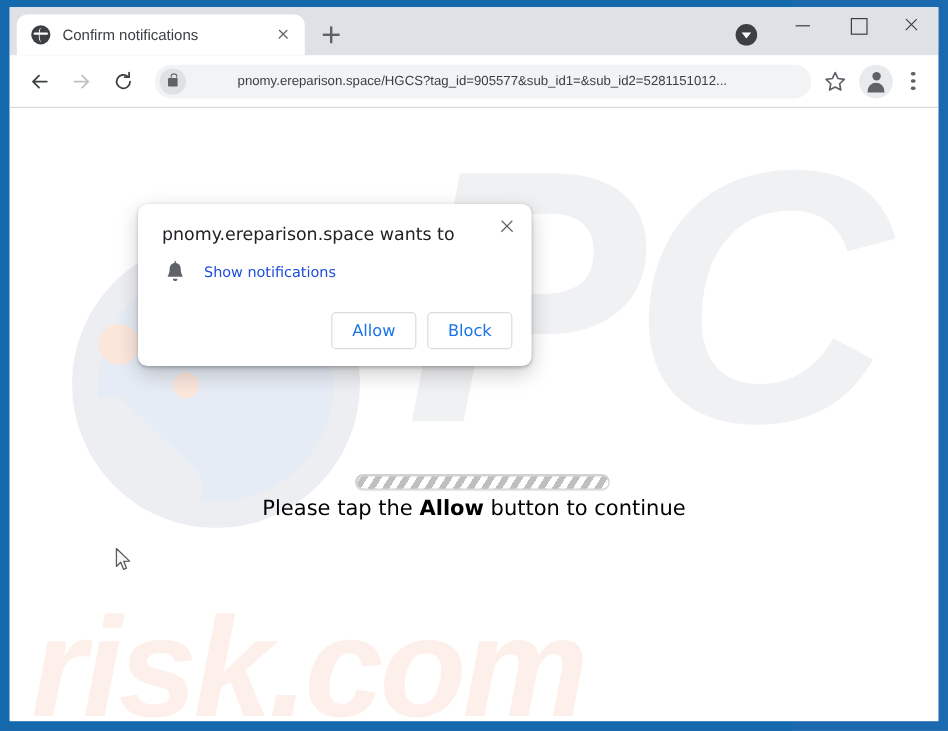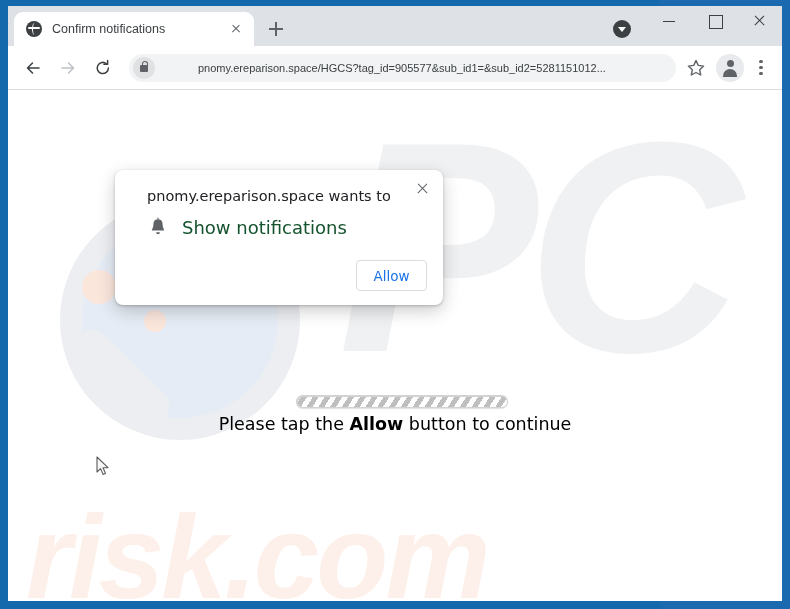--- a/index.html
+++ b/index.html
@@ -371,21 +371,21 @@
   }
 
   
   .perm-dialog {
     position: absolute;
     left: 107px; top: 80px;
     width: 328px;
     background: #ffffff;
     border-radius: 8px;
     box-shadow: 0 1px 3px rgba(0,0,0,0.22), 0 6px 18px rgba(0,0,0,0.20);
-    padding: 18px 16px 14px 32px;
+    padding: 18px 16px 14px 20px;
     z-index: 20;
   }
   .perm-close {
     position: absolute;
     right: 10px; top: 8px;
     width: 22px; height: 22px;
   }
   .perm-close::before, .perm-close::after {
     content: "";
     position: absolute;
@@ -408,22 +408,22 @@
     align-items: center;
     margin-bottom: 22px;
   }
   .bell-icon {
     width: 22px; height: 22px;
     flex: 0 0 22px;
     margin-right: 13px;
     position: relative;
   }
   .perm-option {
-    font-size: 18px;
-    color: #14532d;
+    font-size: 12px;
+    color: #1d4ed8;
     font-family: "DejaVu Sans", sans-serif;
   }
   .perm-actions {
     display: flex;
     justify-content: flex-end;
     gap: 9px;
   }
   .perm-btn {
     min-width: 71px;
     height: 31px;
@@ -549,18 +549,19 @@
               <path d="M11 3.2 C8.2 3.2 6.4 5.2 6.4 8 C6.4 12 4.8 13.4 4.8 14.6 L17.2 14.6 C17.2 13.4 15.6 12 15.6 8 C15.6 5.2 13.8 3.2 11 3.2 Z" fill="#5f6368"></path>
               <path d="M9.1 16.2 C9.1 17.4 9.9 18.2 11 18.2 C12.1 18.2 12.9 17.4 12.9 16.2 Z" fill="#5f6368"></path>
               <rect x="10.4" y="1.4" width="1.2" height="2" rx="0.6" fill="#5f6368"></rect>
             </svg>
           </span>
           <span class="perm-option">Show notifications</span>
         </div>
 
         <div class="perm-actions">
           <div class="perm-btn">Allow</div>
+          <div class="perm-btn">Block</div>
         </div>
       </div>
 
     </div>
   </div>
 </div>
 
 </body></html>

